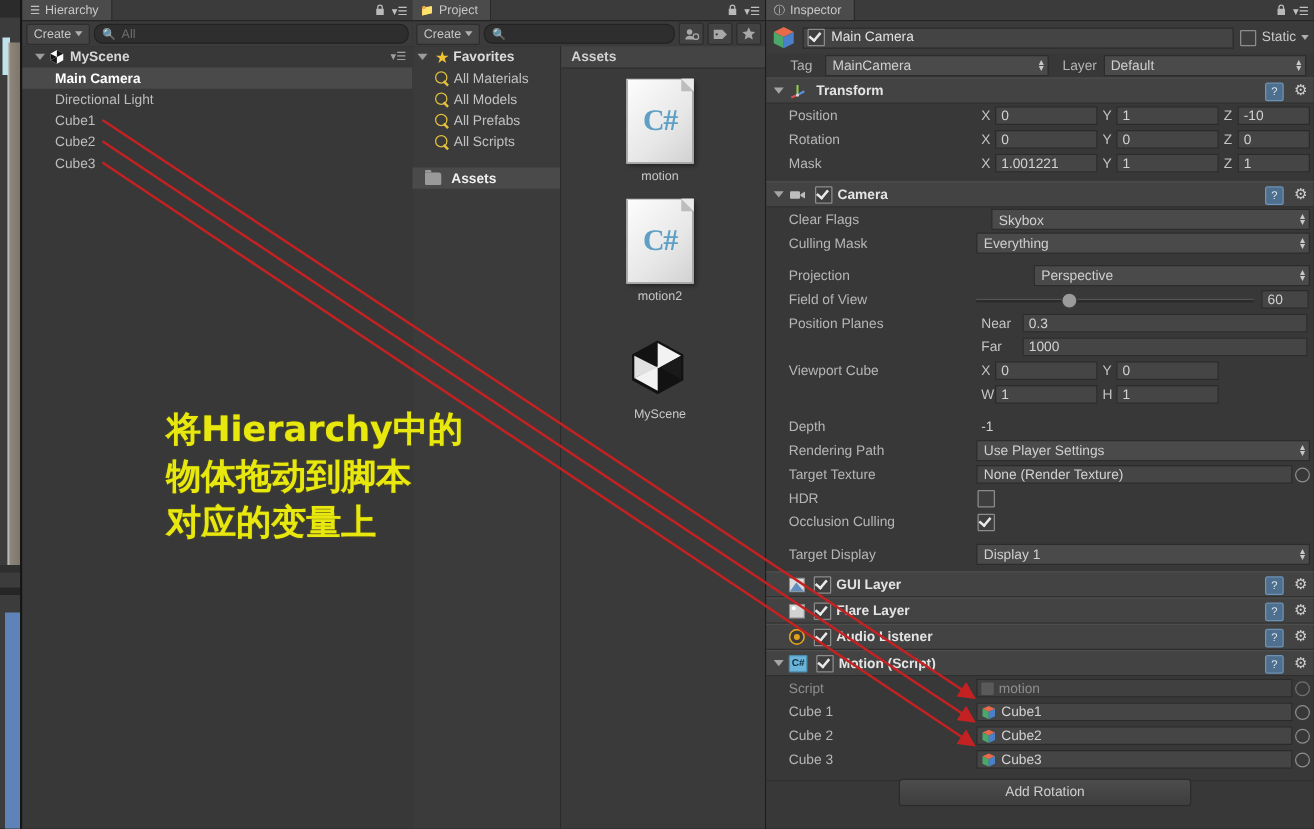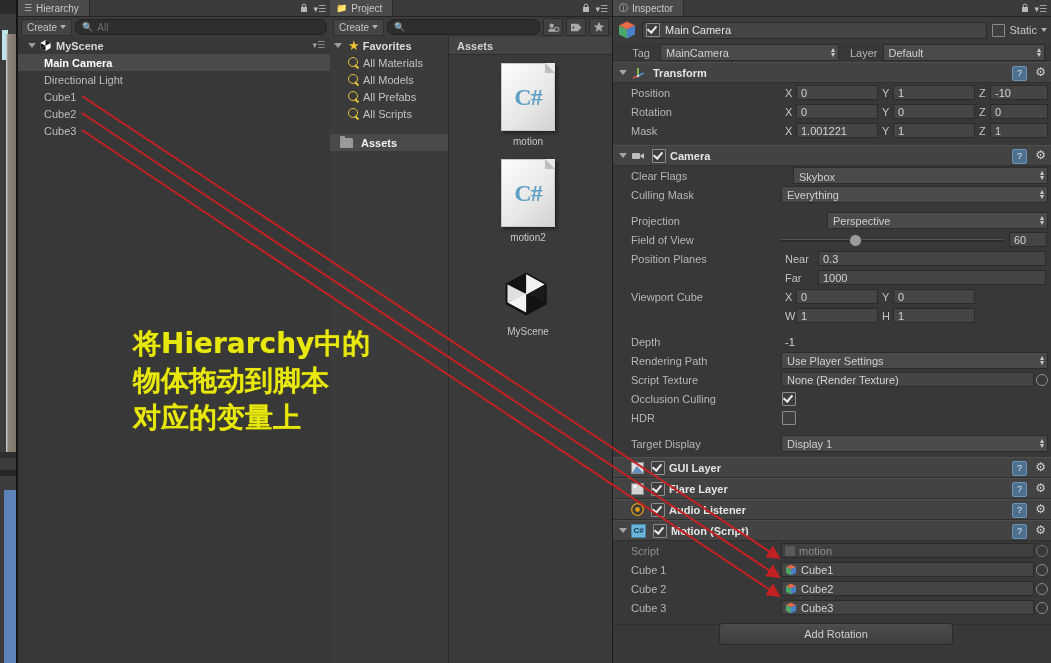--- a/index.html
+++ b/index.html
@@ -514,33 +514,33 @@
         </div>
     </div>
     <div class="prow2">
       <span class="plbl">Rendering Path</span>
       <div class="dd" style="position:absolute;left:168px;right:3px;">
         <span>Use Player Settings</span>
         <span class="arrs">▴<br>▾</span>
       </div>
     </div>
     <div class="prow2">
-      <span class="plbl">Script Texture</span>
+      <span class="plbl">Target Texture</span>
       <div class="objfield" style="position:absolute;left:168px;right:17px;padding-left:5px;">
         <span>None (Render Texture)</span>
       </div>
       <span style="position:absolute;right:3px;top:4px;width:10px;height:10px;border:1px solid #8d8d8d;border-radius:50%;"></span>
     </div>
     <div class="prow2">
+      <span class="plbl">HDR</span>
+      <span class="ck big" style="position:absolute;left:169px;"></span>
+    </div>
+    <div class="prow2">
       <span class="plbl">Occlusion Culling</span>
       <span class="ck on big" style="position:absolute;left:169px;"></span>
-    </div>
-    <div class="prow2">
-      <span class="plbl">HDR</span>
-      <span class="ck big" style="position:absolute;left:169px;"></span>
     </div>
     <div style="height:7px;"></div>
     <div class="prow2">
       <span class="plbl">Target Display</span>
       <div class="dd" style="position:absolute;left:168px;right:3px;">
         <span>Display 1</span>
         <span class="arrs">▴<br>▾</span>
       </div>
     </div>
     <div style="height:4px;"></div>

